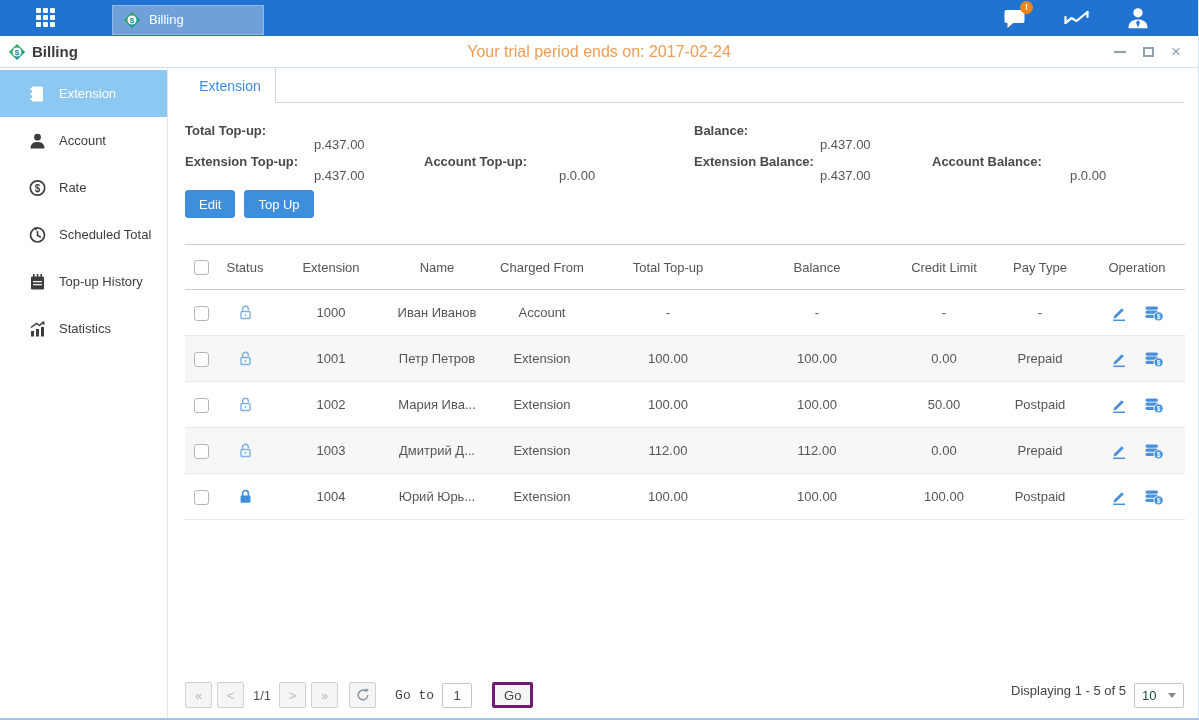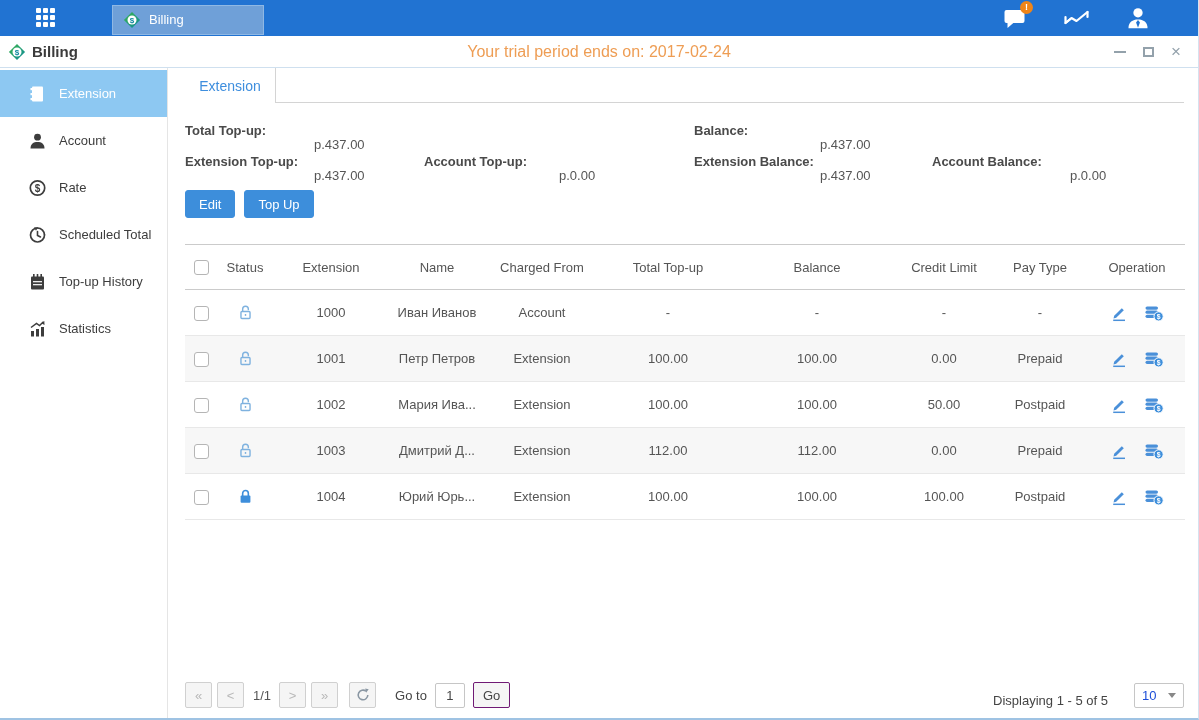--- a/index.html
+++ b/index.html
@@ -67,26 +67,26 @@
   .col-op { display:flex; align-items:center; justify-content:center; gap:16px; }
   .opbtn { cursor:pointer; display:inline-flex; }
 
   .spacer { flex:1; }
 
   
   .footer { height:30px; flex:0 0 30px; margin-bottom:8px; display:flex; align-items:center; }
   .pg-btn { width:27px; height:26px; background:#f5f5f5; border:1px solid #d0d0d0; border-radius:2px; color:#b8b8b8; font-size:13px; display:flex; align-items:center; justify-content:center; margin-right:5px; cursor:pointer; }
   .pg-info { margin:0 8px 0 4px; color:#555; }
   .pg-refresh { margin-left:6px; }
-  .goto-label { margin:0 8px 0 14px; color:#444; }
+  .goto-label { margin:0 8px 0 14px; color:#444;font-family:Liberation Mono, monospace; }
   .goto-input { width:30px; height:25px; border:1px solid #c6c6c6; border-radius:2px; text-align:center; font-size:13px; font-family:"Liberation Sans",sans-serif; color:#444; }
-  .go-btn { margin-left:8px; height:26px; padding:0 9px; background:#f5f5f5; border:1px solid #701a75; border-radius:2px; color:#444; font-size:13px; font-family:"Liberation Sans",sans-serif; cursor:pointer; }
-  .footer-right { margin-left:auto; display:flex; align-items:flex-end; gap:26px; }
+  .go-btn { margin-left:20px; height:26px; padding:0 9px; background:#f5f5f5; border:3px solid #701a75; border-radius:2px; color:#444; font-size:13px; font-family:"Liberation Sans",sans-serif; cursor:pointer; }
+  .footer-right { margin-left:auto; display:flex; align-items:flex-start; gap:8px; }
   .displaying { color:#444; }
-  .page-size { width:50px; height:25px; border:1px solid #c6c6c6; border-radius:2px; background:#fff; display:flex; align-items:center; justify-content:space-between; padding:0 7px; cursor:pointer; color:#1d4ed8; }
+  .page-size { width:50px; height:25px; border:1px solid #c6c6c6; border-radius:2px; background:#fff; display:flex; align-items:center; justify-content:space-between; padding:0 7px; cursor:pointer; color:#14532d; }
   .caret-down { width:0; height:0; border-left:4px solid transparent; border-right:4px solid transparent; border-top:5px solid #888; }
 </style>
 </head>
 <body>
 
 <svg width="0" height="0" style="position:absolute">
   <defs>
     <linearGradient id="diamondGrad" x1="0" y1="0" x2="1" y2="1">
       <stop offset="0" stop-color="#3bb54a"></stop>
         <stop offset="1" stop-color="#0f8a9e"></stop>

